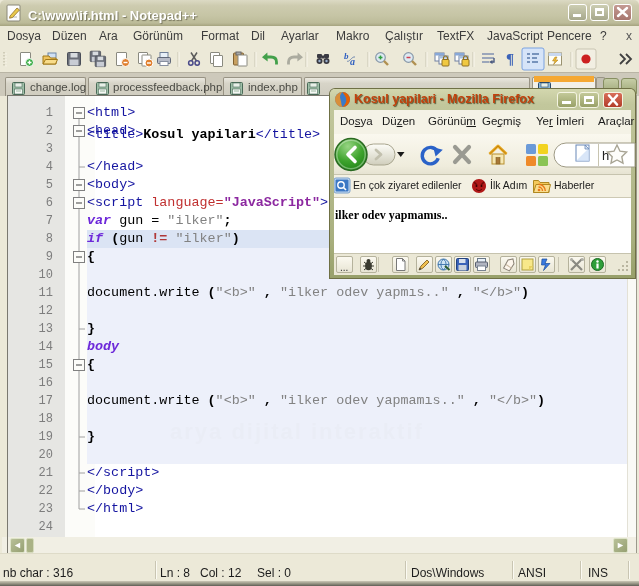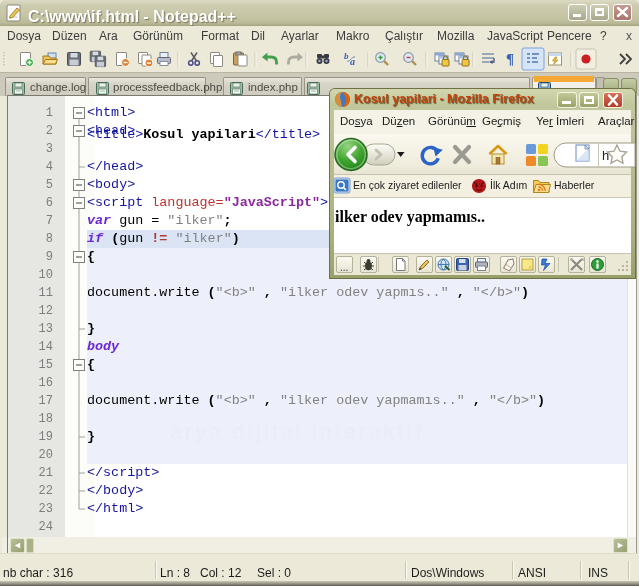--- a/index.html
+++ b/index.html
@@ -3,21 +3,21 @@
 <meta charset="utf-8">
 <style>
   html,body{margin:0;padding:0;}
   body{width:639px;height:586px;overflow:hidden;position:relative;
        font-family:"Liberation Sans",sans-serif;background:#ece9d8;}
   .abs{position:absolute;}
   
   #npp-title{left:0;top:0;width:639px;height:26px;
     background:linear-gradient(180deg,#dcdac4 0,#cdcbaf 22%,#c6c5a5 60%,#bcbb99 88%,#a5a37f 100%);
     border-radius:5px 5px 0 0;}
-  #npp-title .ttl{position:absolute;left:28px;top:8px;color:#fff;font-size:16px;font-weight:bold;
+  #npp-title .ttl{position:absolute;left:28px;top:8px;color:#fff;font-size:13px;font-weight:bold;
     text-shadow:1px 1px 1px #77755c;white-space:nowrap;}
   .capbtn{position:absolute;top:4px;width:19px;height:17px;border-radius:3px;
     border:1px solid #ffffff;box-sizing:border-box;}
   .capbtn.min{background:linear-gradient(180deg,#cccdb2,#a7a88c);}
   .capbtn.max{background:linear-gradient(180deg,#cccdb2,#a7a88c);}
   .capbtn.close-i{background:linear-gradient(180deg,#c49a92,#a7766e);}
   #npp-menu{left:0;top:26px;width:639px;height:20px;background:#ece9d8;
     border-bottom:1px solid #d8d4c0;font-size:12px;color:#3c3c3c;}
   #npp-menu span{position:absolute;top:3px;white-space:nowrap;}
   #npp-toolbar{left:0;top:46px;width:639px;height:26px;background:#ece9d8;}
@@ -76,21 +76,21 @@
     border-bottom:1px solid #d8d5c2;font-size:11.5px;color:#1a1a1a;}
   #ff-menu span{position:absolute;top:5px;white-space:nowrap;}
   #ff-nav{position:absolute;left:0;top:24px;width:297px;height:40px;
     background:linear-gradient(180deg,#faf8ef 0,#efecdc 80%,#e6e3d2 100%);
     border-bottom:1px solid #c6c3ae;}
   #ff-bookmarks{position:absolute;left:0;top:65px;width:297px;height:22px;background:#f3f0e2;
     border-bottom:1px solid #cdc9b4;font-size:10.5px;color:#1a1a1a;}
   #ff-bookmarks span{position:absolute;top:4px;}
   #ff-content{position:absolute;left:0;top:88px;width:297px;height:55px;background:#fff;}
   #ff-content .msg{position:absolute;left:1px;top:10px;font-family:"Liberation Serif",serif;
-    font-size:16px;font-weight:bold;color:#000;}
+    font-size:12px;font-weight:bold;color:#000;}
   #ff-status{position:absolute;left:0;top:143px;width:297px;height:21px;background:#ebe8d6;
     border-top:1px solid #c6c3ae;}
   .fsbtn{position:absolute;top:2px;width:17px;height:17px;background:linear-gradient(180deg,#fbf9f0,#e8e5d4);
     border:1px solid #b5b29c;border-radius:2px;box-sizing:border-box;}
 </style>
 </head>
 <body>
 
   <div class="abs" id="npp-title">
     <svg class="abs" style="left:5px;top:4px" width="18" height="18" viewBox="0 0 18 18">
@@ -114,21 +114,21 @@
   <div class="abs" id="npp-menu">
     <span style="left:7px">Dosya</span>
     <span style="left:52px">Düzen</span>
     <span style="left:99px">Ara</span>
     <span style="left:133px">Görünüm</span>
     <span style="left:201px">Format</span>
     <span style="left:251px">Dil</span>
     <span style="left:281px">Ayarlar</span>
     <span style="left:336px">Makro</span>
     <span style="left:385px">Çalıştır</span>
-    <span style="left:437px">Mozilla</span>
+    <span style="left:437px">TextFX</span>
     <span style="left:487px">JavaScript</span>
     <span style="left:547px">Pencere</span>
     <span style="left:600px">?</span>
     <span style="left:626px;color:#555">x</span>
   </div>
   <div class="abs" id="npp-toolbar"><svg width="639" height="26" viewBox="0 0 639 26">
       <line x1="4" y1="6" x2="4" y2="20" stroke="#b5b19a" stroke-dasharray="1.5,1.5"></line>
       <line x1="6" y1="7" x2="6" y2="21" stroke="#f8f6ea" stroke-dasharray="1.5,1.5"></line>
       <line x1="178" y1="6" x2="178" y2="21" stroke="#c9c5b2"></line>
       <line x1="179" y1="6" x2="179" y2="21" stroke="#faf8ee"></line>

